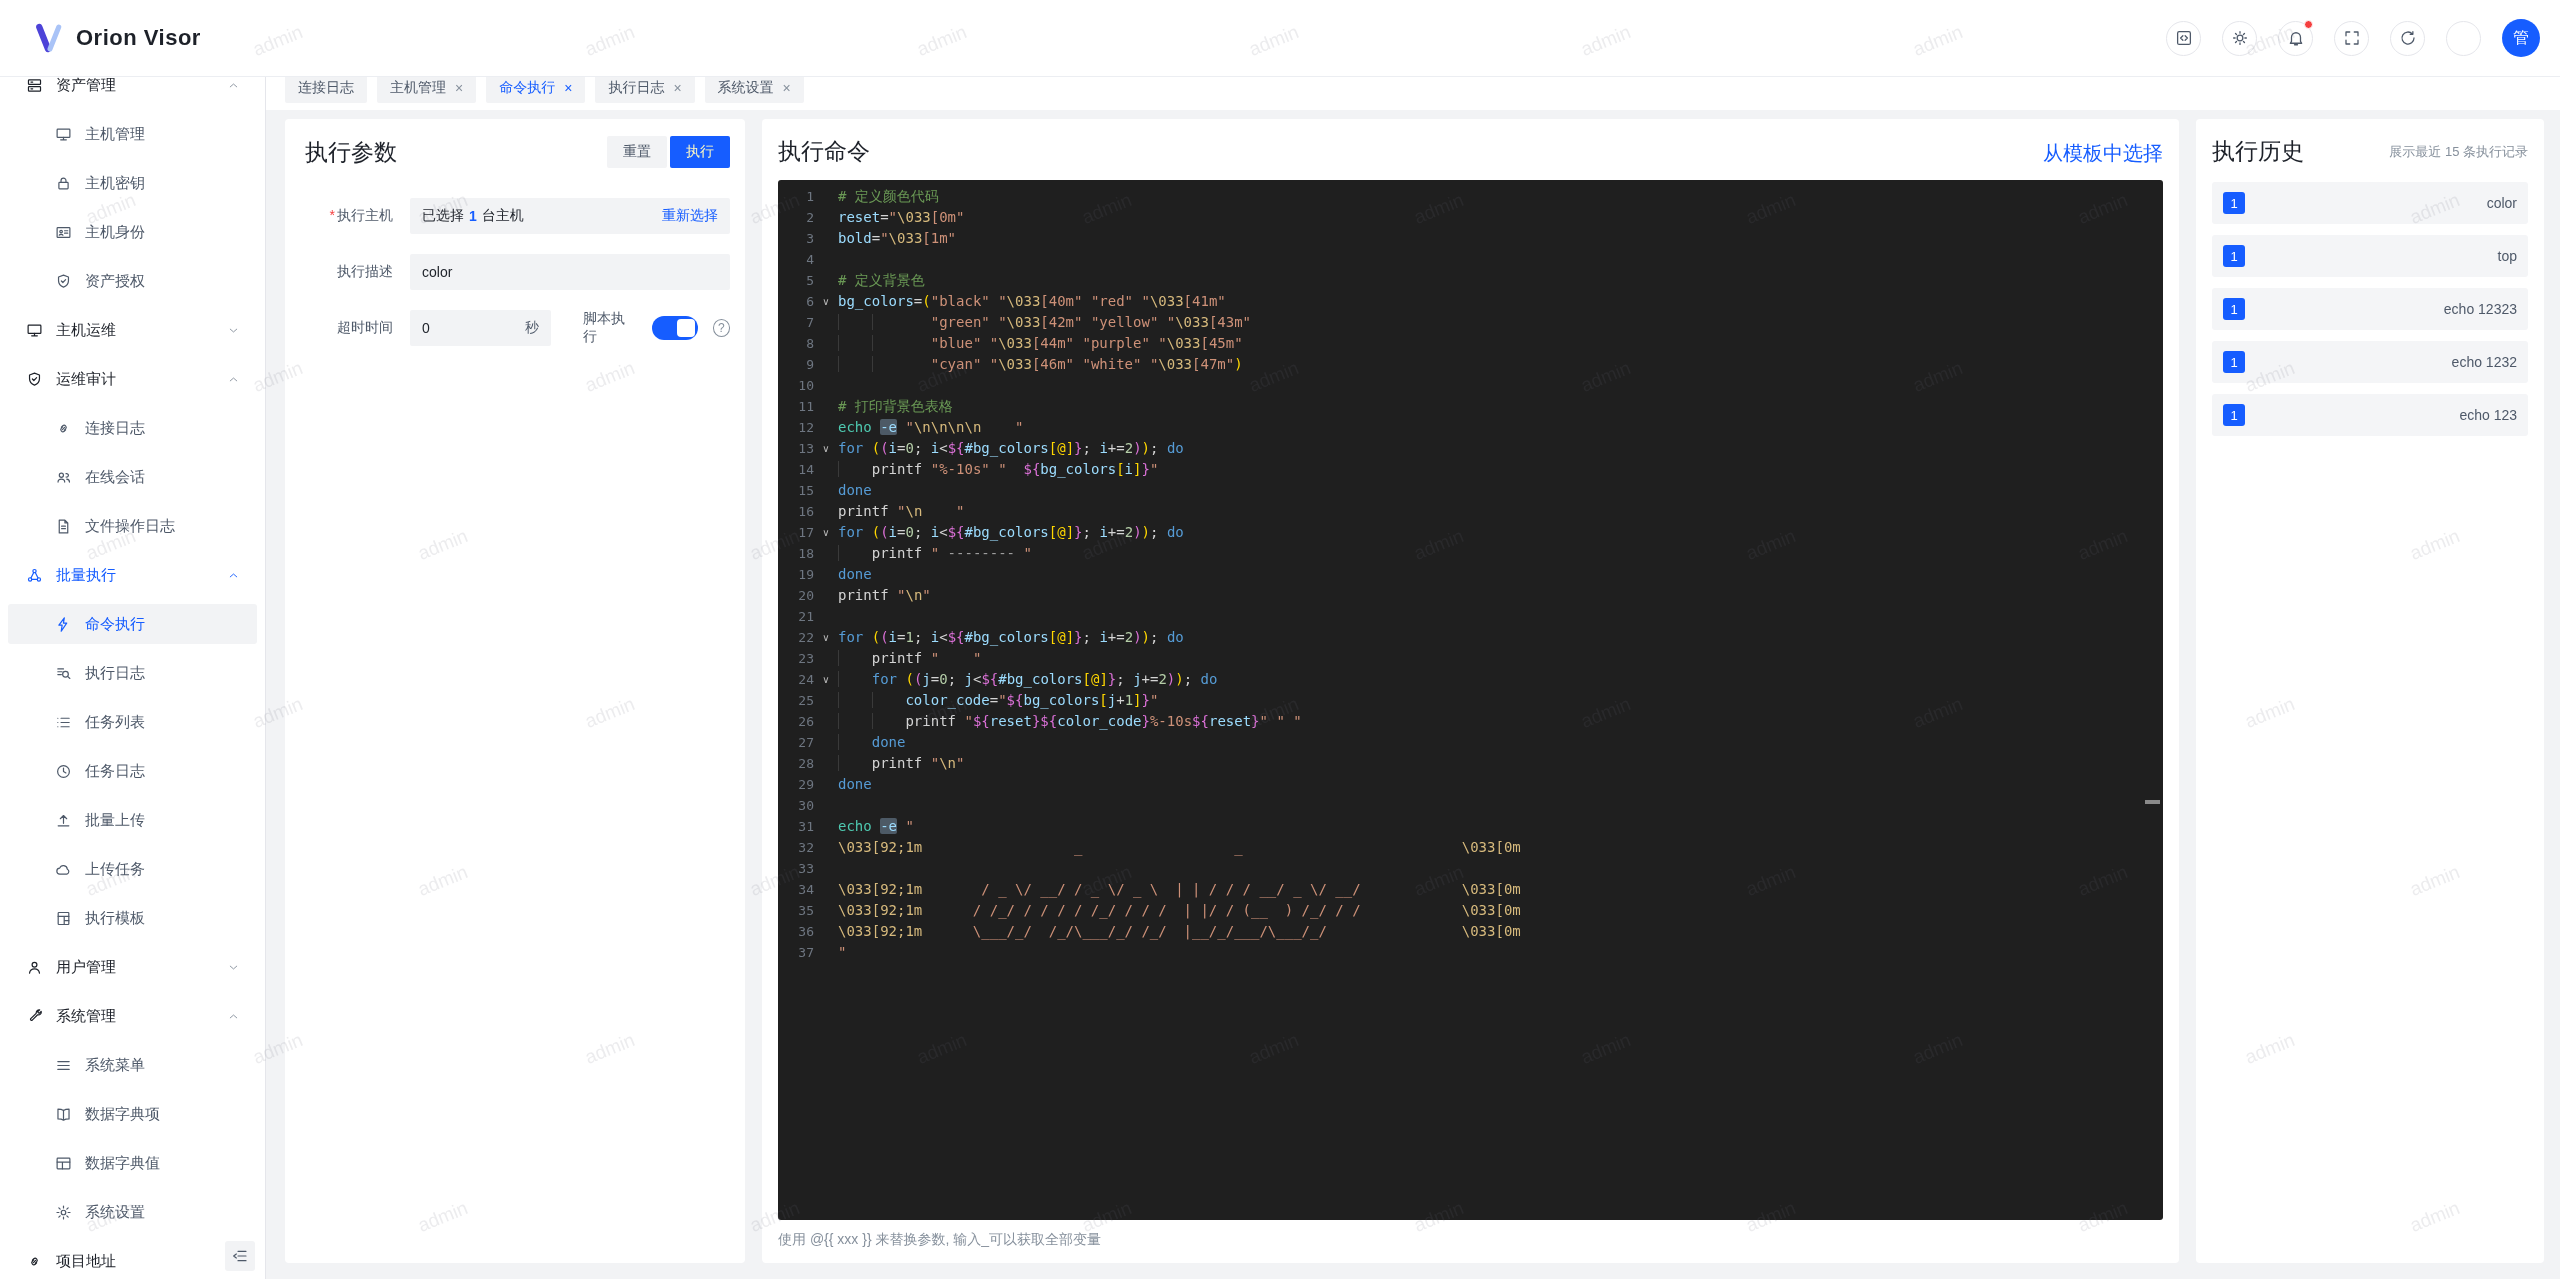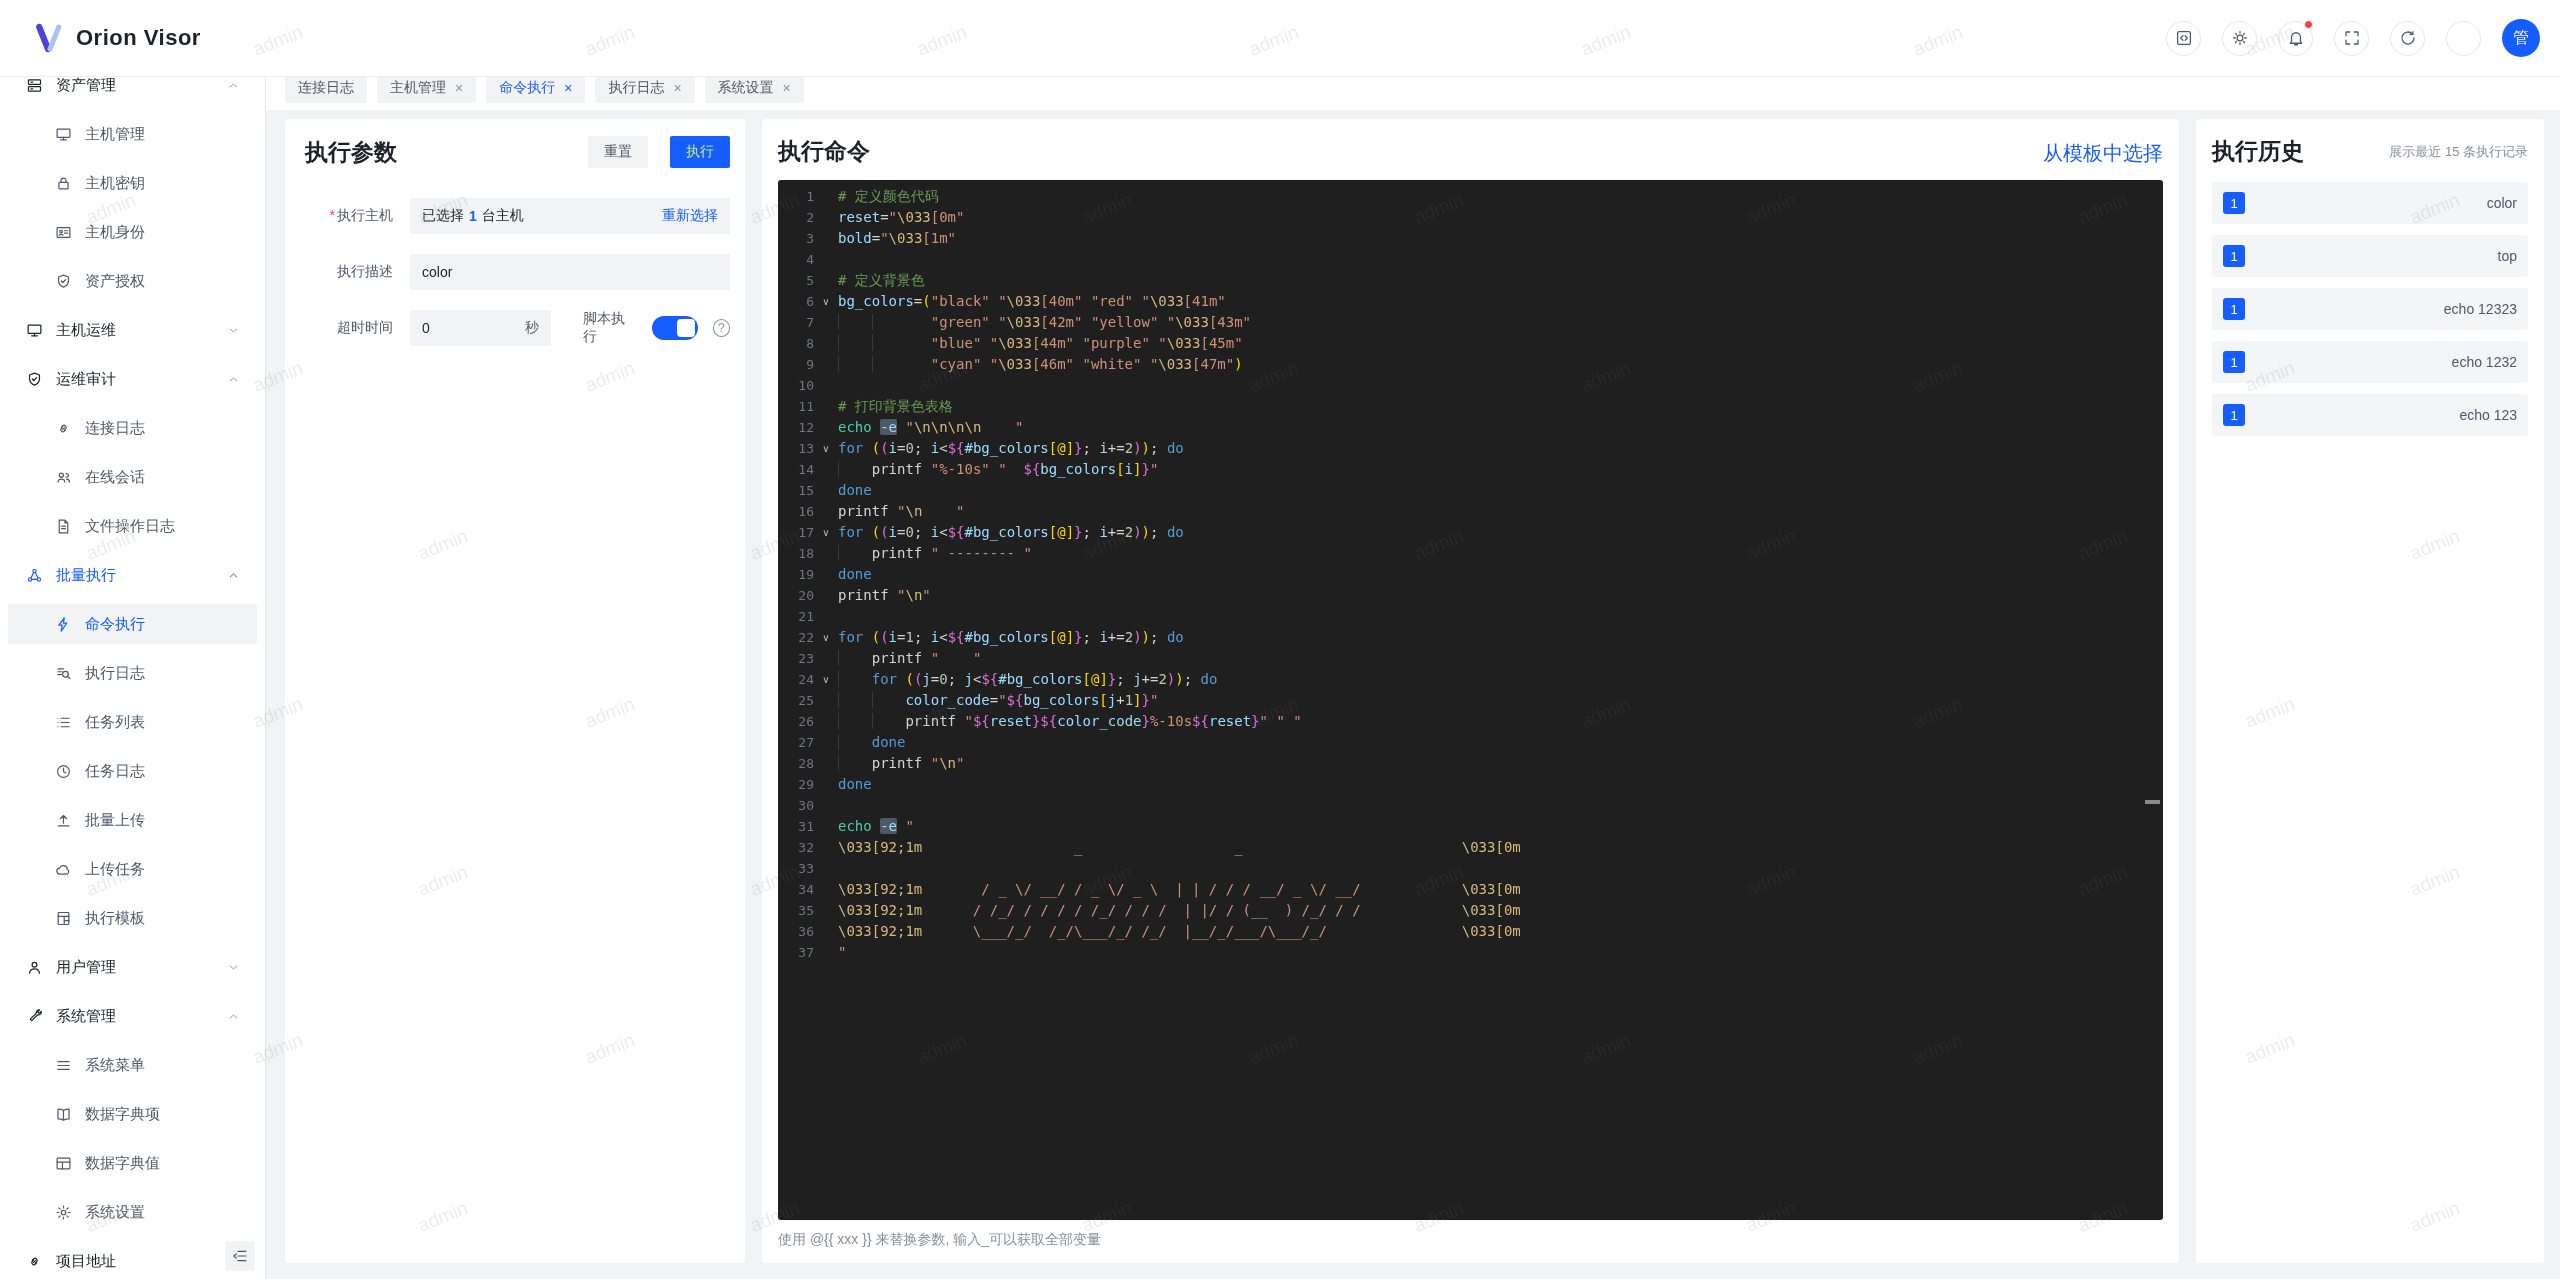--- a/index.html
+++ b/index.html
@@ -36,24 +36,24 @@
   .tab{height:30px;background:#f2f3f5;border-radius:2px;padding:0 13px;display:flex;align-items:center;font-size:14px;color:#4e5969;cursor:pointer}
   .tab .x{margin-left:9px;font-size:14px;color:#86909c;cursor:pointer}
   .tab.active{color:#165dff}
   .tab.active .x{color:#165dff}
   .content{position:absolute;top:45px;left:0;right:0;bottom:0;background:#f2f3f5;padding:9px 16px 16px 19px;display:flex;gap:17px}
   .panel{background:#fff;border-radius:4px;height:100%}
 
   
   .panel-params{width:460px;flex:none;padding:17px 15px 0 20px}
   .p-head{display:flex;align-items:center}
-  .p-title{font-size:23px;font-weight:bold;color:#1d2129}
+  .p-title{font-size:23px;font-weight:normal;color:#1d2129}
   .btn{height:32px;padding:0 16px;border:none;border-radius:2px;font-size:14px;cursor:pointer;font-family:inherit}
   .btn-gray{background:#f2f3f5;color:#4e5969;margin-left:auto}
-  .btn-blue{background:#165dff;color:#bef264;margin-left:22px}
+  .btn-blue{background:#165dff;color:#fef9c3;margin-left:3px}
   .form{margin-top:30px}
   .frow{display:flex;align-items:center;margin-bottom:20px}
   .flabel{width:88px;text-align:right;font-size:14px;color:#4e5969;margin-right:17px;flex:none;white-space:nowrap}
   .req{color:#f53f3f;margin-right:2px}
   .ctl{background:#f2f3f5;border-radius:2px;height:36px;display:flex;align-items:center;font-size:14px;color:#1d2129}
   .ctl-host{width:338px;padding:0 12px}
   .host-count{color:#165dff;font-weight:bold;margin:0 5px}
   .relink{margin-left:auto;color:#165dff;cursor:pointer}
   .ctl-desc{width:338px;padding:0 12px}
   .ctl-timeout{width:146px;padding:0 12px;justify-content:space-between}

